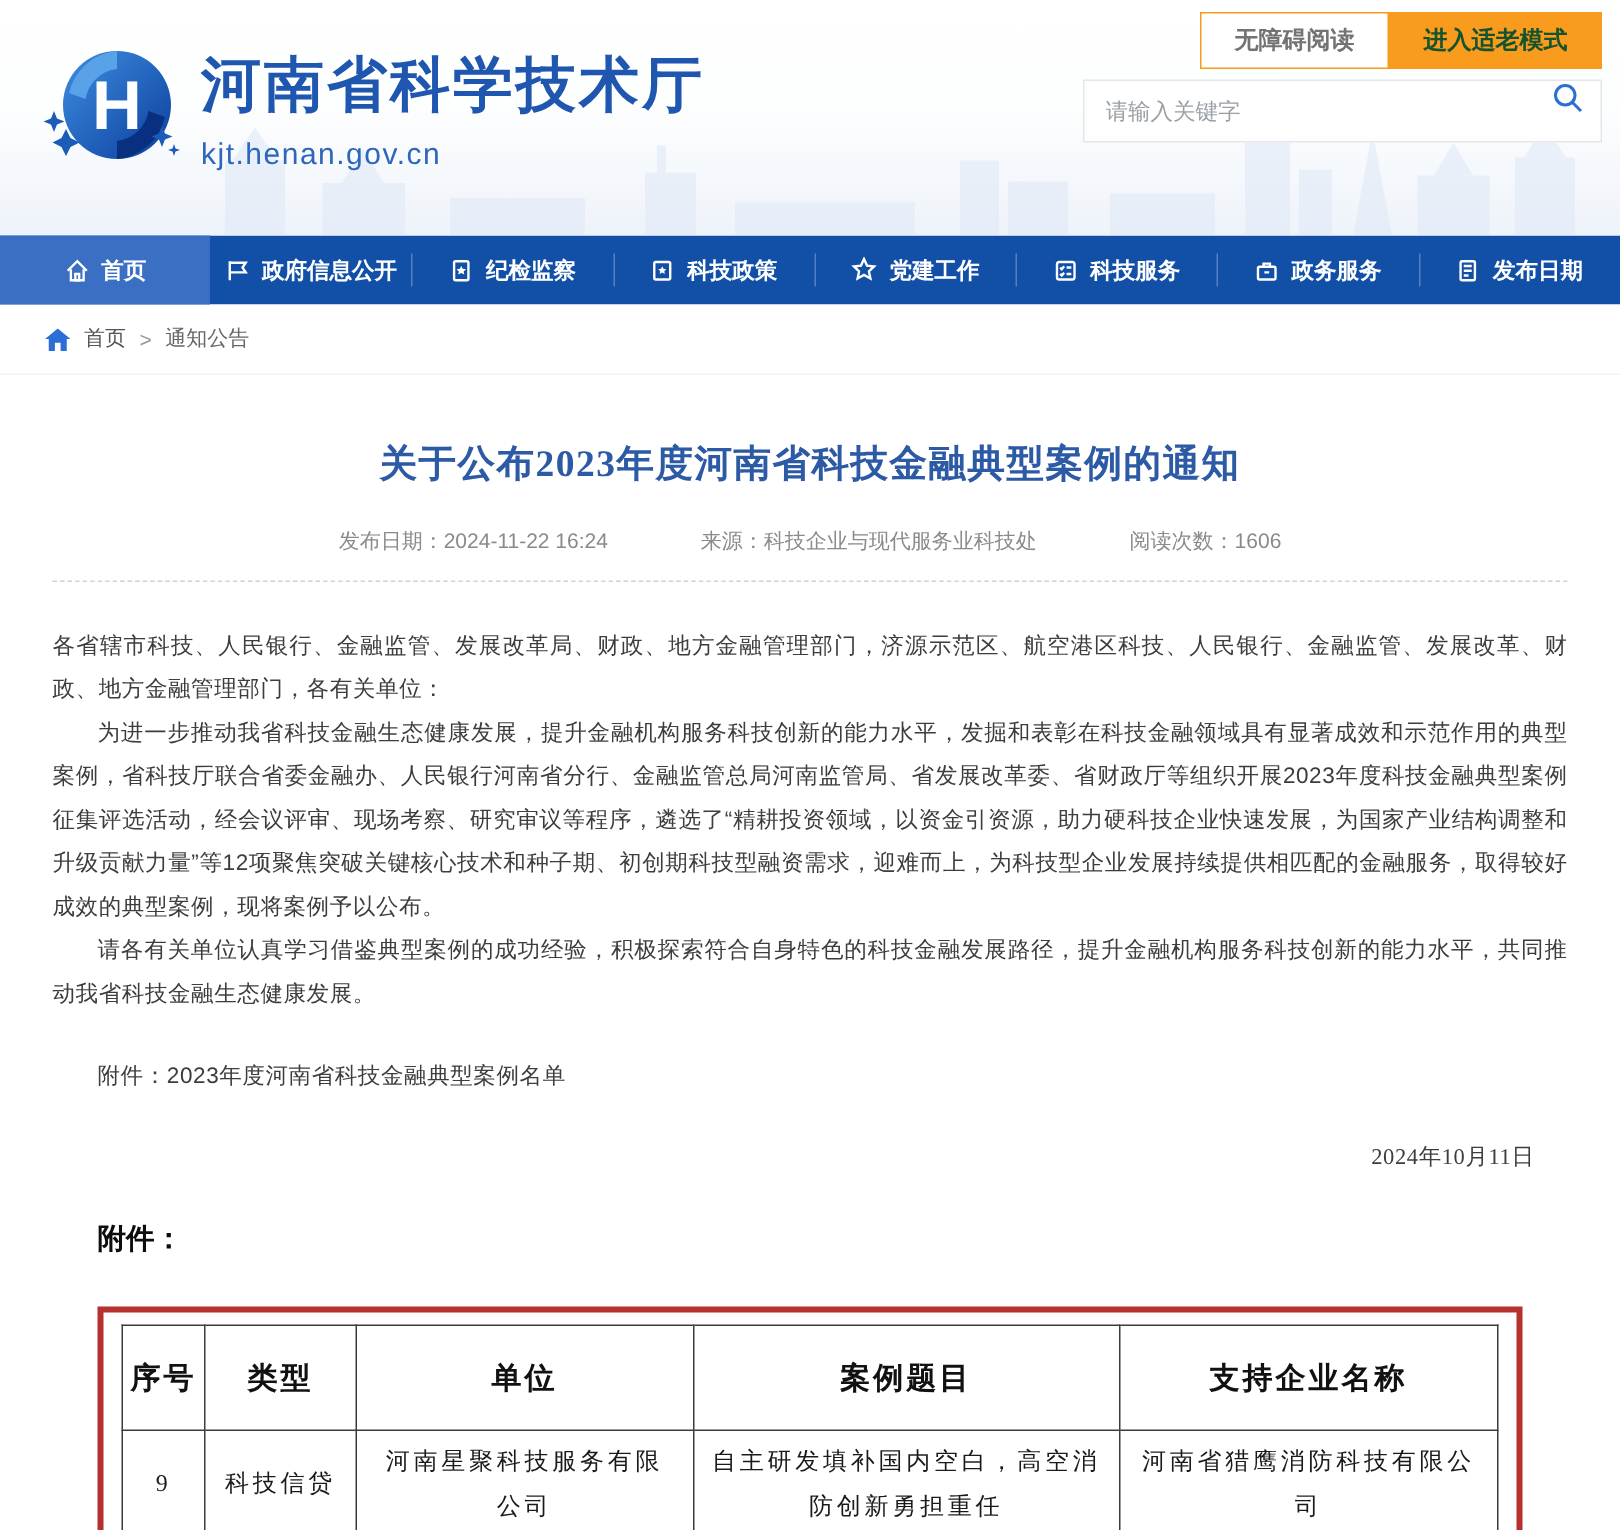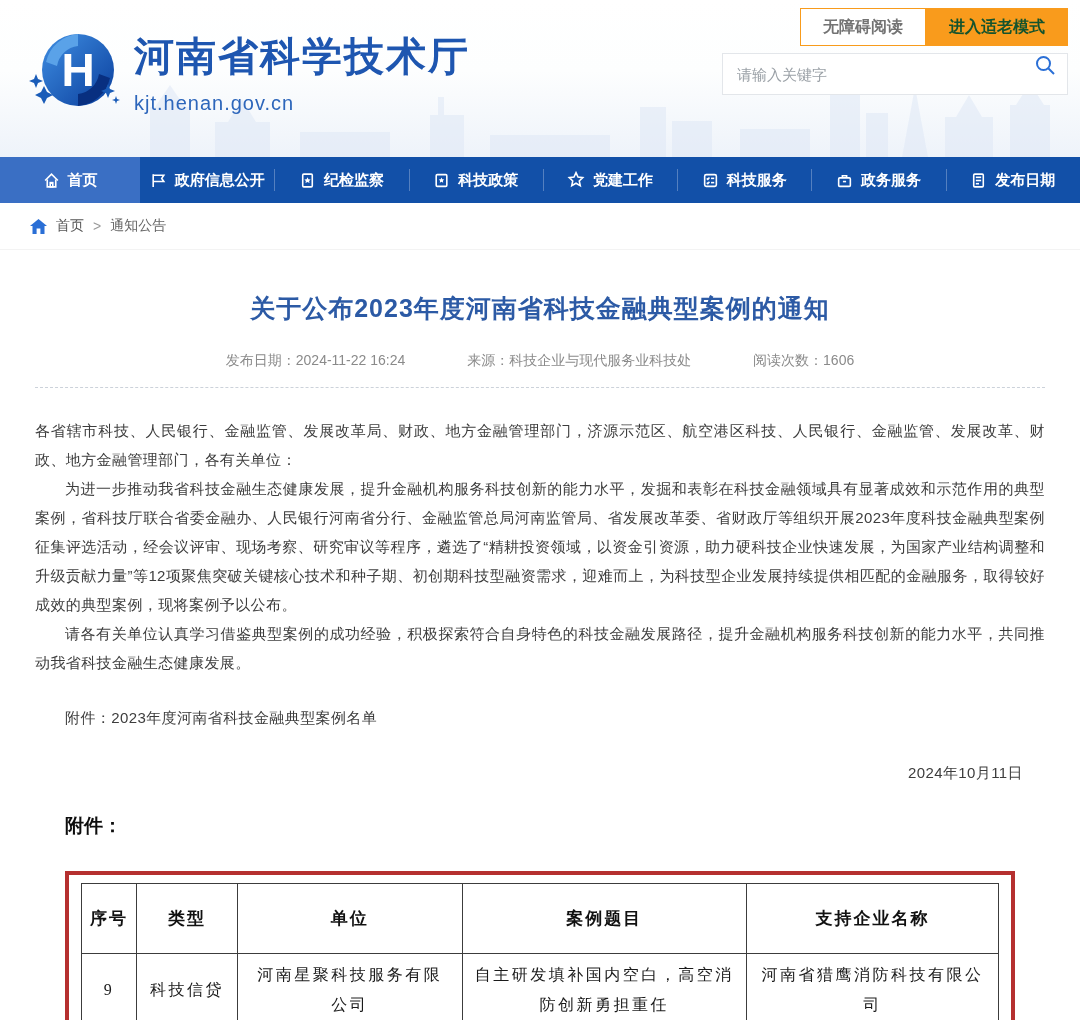--- a/index.html
+++ b/index.html
@@ -70,49 +70,49 @@
     height:47px; display:flex; align-items:center; gap:9px; padding-left:30px;
     font-size:14px; color:#666; background:#ffffff; border-bottom:1px solid #f3f3f3;
   }
   .breadcrumb a { color:#555; text-decoration:none; cursor:pointer; }
   .crumb-sep { color:#999; }
 
   
   .article { padding:0 35px; }
   .article-title {
     margin-top:42px; text-align:center; font-size:25px; font-weight:bold;
-    color:#2c5aa5; letter-spacing:1px;
+    color:#2c5aa5; letter-spacing:1px;font-family:Liberation Serif, serif;
   }
   .article-meta { margin-top:27px; text-align:center; font-size:14px; color:#8a8a8a; }
   .article-meta span { margin:0 29px; }
   .dotted-divider { margin-top:17px; border-bottom:1px dashed #ccd2da; }
 
   .article-body { margin-top:28px; font-size:15px; line-height:29px; color:#3d3d3d; text-align:justify; letter-spacing:.4px; }
   .article-body p.indent { text-indent:2em; }
   .attachment-line { margin-top:26px; text-indent:2em; }
-  .sign-date { margin-top:26px; text-align:right; padding-right:22px; font-size:15px; color:#3d3d3d; }
+  .sign-date { margin-top:26px; text-align:right; padding-right:22px; font-size:15px; color:#3d3d3d;font-family:Liberation Serif, serif; }
 
   
   .attachment-sec { width:950px; margin:26px auto 0 auto; }
   .attachment-label { font-size:19px; font-weight:bold; color:#0d0d0d; }
   .attachment-title {
     margin-top:25px; text-align:center; font-size:24px; font-weight:bold;
     color:#111; letter-spacing:1.5px;
     font-family:"Liberation Serif","DejaVu Serif",serif;
   }
   .table-highlight {
     margin-top:32px; border:4px solid #b5302f; padding:8px 12px; background:#ffffff;
   }
   table.cases {
     width:100%; border-collapse:collapse; table-layout:fixed;
     font-family:"Liberation Serif","DejaVu Serif",serif;
   }
   table.cases th, table.cases td { border:1.5px solid #3c3c3c; }
   table.cases th {
-    height:70px; font-size:17px; font-weight:bold; letter-spacing:2px; color:#111;
+    height:70px; font-size:20px; font-weight:bold; letter-spacing:2px; color:#111;
     font-family:"Liberation Sans","DejaVu Sans",sans-serif; text-align:center;margin-top:47px;
   }
   table.cases td {
     height:68px; font-size:16px; color:#1a1a1a; letter-spacing:2.5px;
     line-height:30px; text-align:center; padding:6px 12px;
   }
   td.cell-left { text-align:left; padding:6px 14px; }
   .col-no { width:6%; } .col-type { width:11%; } .col-unit { width:24.5%; }
   .col-case { width:31%; } .col-comp { width:27.5%; }
 </style>

